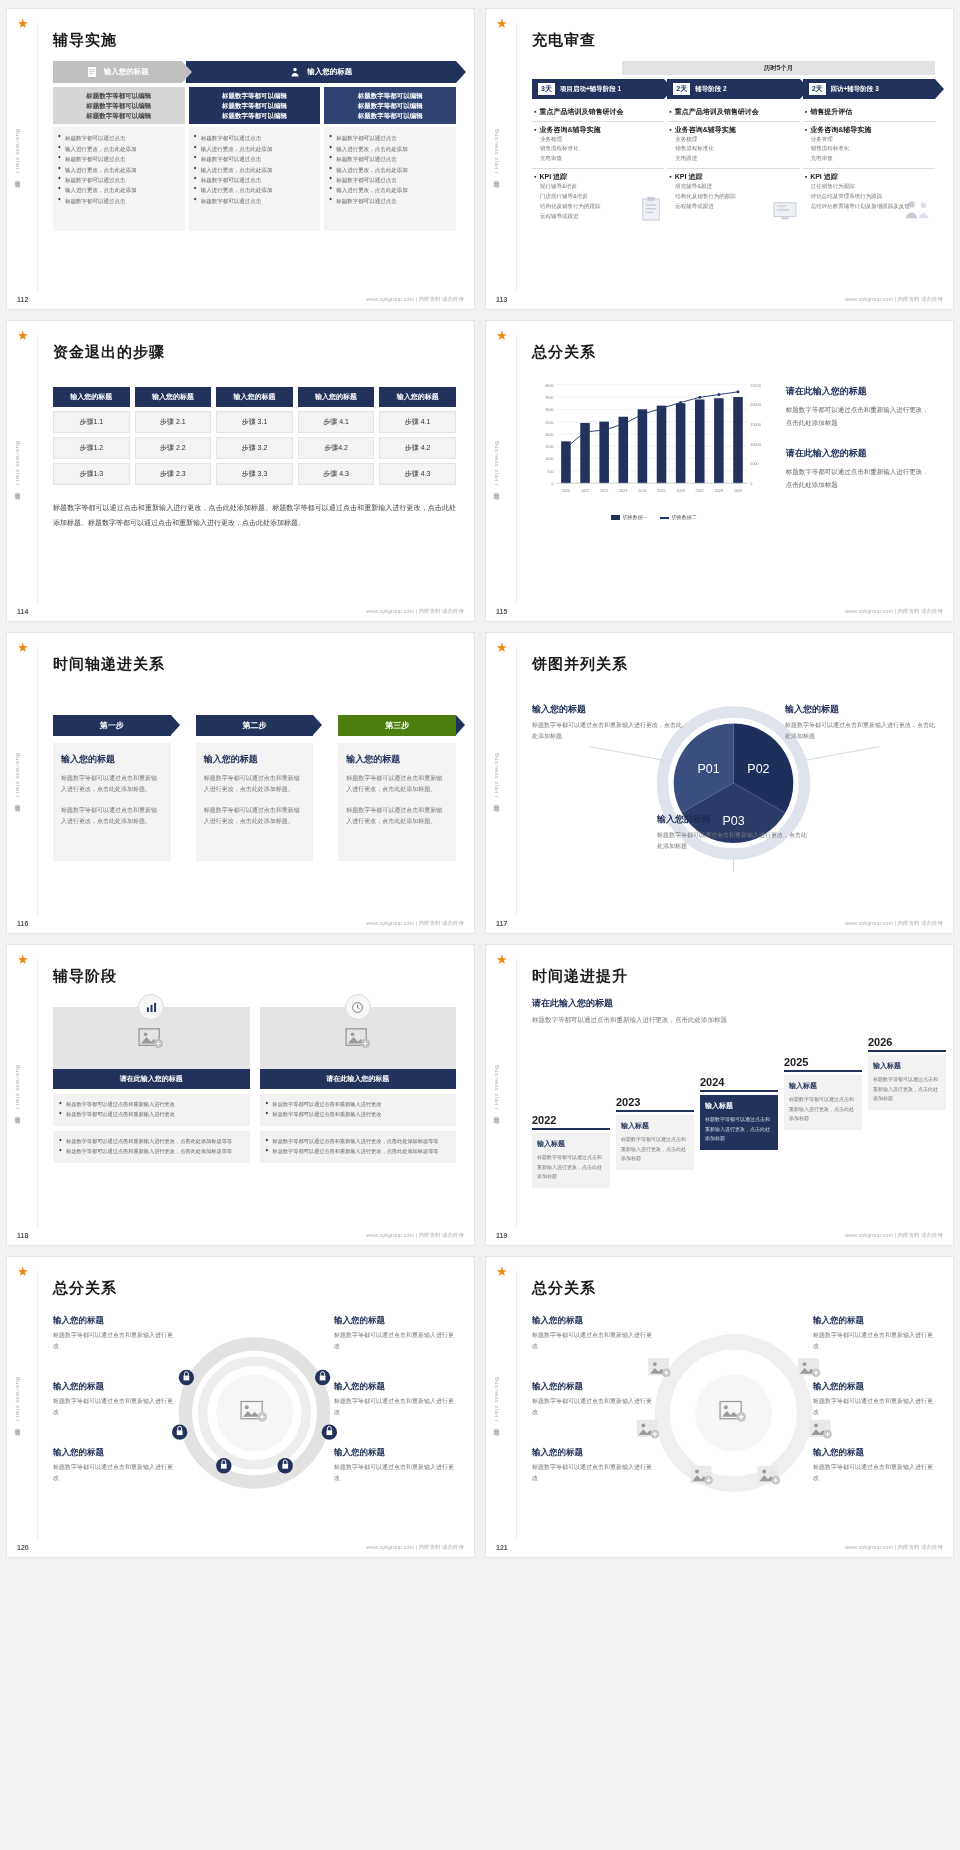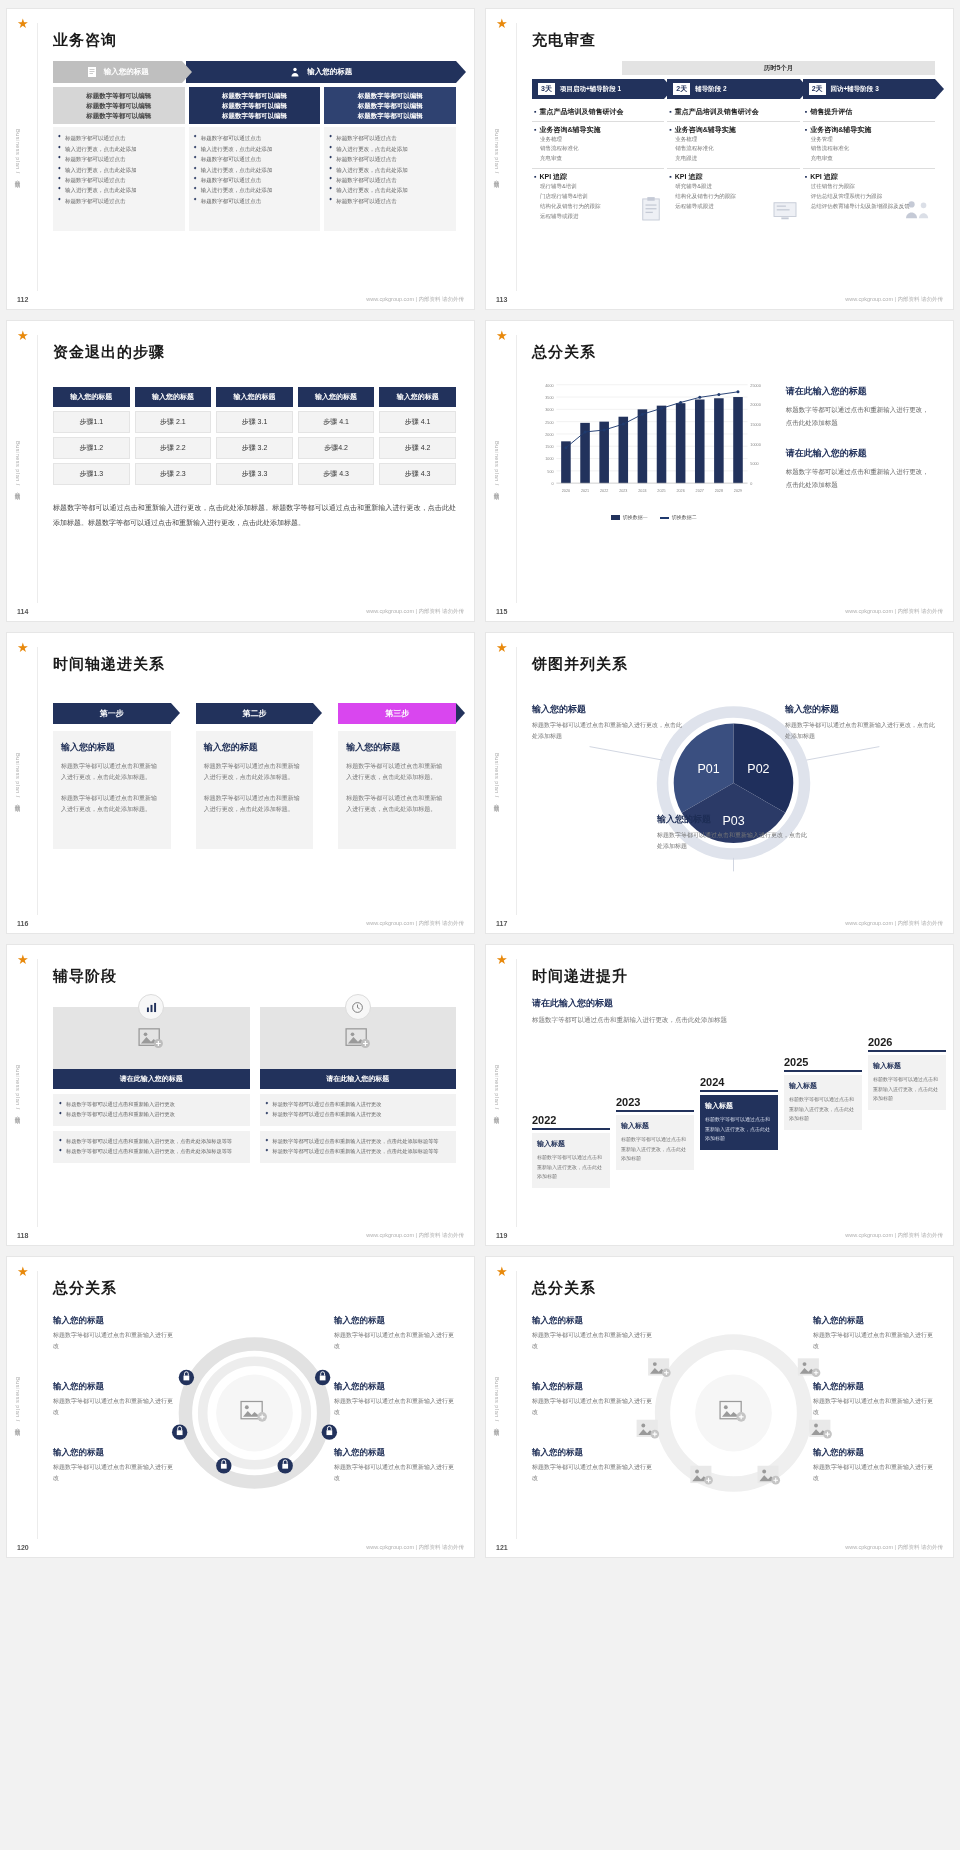--- a/index.html
+++ b/index.html
@@ -143,21 +143,21 @@
   .s115-wrap { display: flex; gap: 10px; }
   .s115-chart { width: 62%; }
   .s115-txt { width: 38%; padding-top: 12px; }
   .s115-t { font-size: 9px; font-weight: bold; color: #22325c; margin-bottom: 5px; }
   .s115-d { font-size: 6.5px; color: #666; line-height: 2; margin-bottom: 18px; }
   .legend { display: flex; gap: 12px; justify-content: center; font-size: 5px; color: #555; margin-top: 2px; }
   .legend i { display: inline-block; width: 9px; height: 5px; background: #22325c; margin-right: 3px; vertical-align: middle; }
   .legend i.l2 { height: 2px; background: #1f3a6e; }
 
   
-  .s116-row { display: flex; gap: 25px; margin-top: 18px; }
+  .s116-row { display: flex; gap: 25px; margin-top: 30px; }
   .s116-col { flex: 1; }
   .s116-head {
     background: #22325c; color: #fff; font-size: 8px; font-weight: bold;
     text-align: center; padding: 5px 2px; position: relative;
   }
   .s116-head:after {
     content: ""; position: absolute; right: -9px; top: 0;
     border-top: 10.5px solid transparent; border-bottom: 10.5px solid transparent;
     border-left: 9px solid #22325c;
   }
@@ -217,21 +217,21 @@
 </style>
 </head>
 <body>
 
 <div class="grid">
 
   <div class="slide">
     <div class="star">★</div>
     <div class="divider"></div>
     <div class="sidebar-vert">Business plan / 商业计划书</div>
-    <div class="slide-title">业务咨询</div>
+    <div class="slide-title">辅导实施</div>
     <div class="pageno">112</div>
     <div class="footer-right">www.cpkgroup.com | 内部资料 请勿外传</div>
     <div class="body">
       <div class="s112-bars">
         <div class="s112-bar b1">
           <svg width="12" height="12" viewBox="0 0 24 24">
               <rect x="4" y="2" width="16" height="20" fill="#fff"></rect>
               <rect x="7" y="6" width="10" height="1.6" fill="#bfbfbf"></rect>
               <rect x="7" y="10" width="10" height="1.6" fill="#bfbfbf"></rect>
               <rect x="7" y="14" width="7" height="1.6" fill="#bfbfbf"></rect>
@@ -554,21 +554,21 @@
         </div>
         <div class="s116-col">
           <div class="s116-head">第二步</div>
           <div class="s116-body">
             <div class="s116-bt">输入您的标题</div>
             <div class="s116-bp">标题数字等都可以通过点击和重新输入进行更改，点击此处添加标题。</div>
             <div class="s116-bp">标题数字等都可以通过点击和重新输入进行更改，点击此处添加标题。</div>
           </div>
         </div>
         <div class="s116-col">
-          <div class="s116-head" style="background:#d946ef">第三步</div>
+          <div class="s116-head" style="background:#4d7c0f">第三步</div>
           <div class="s116-body">
             <div class="s116-bt">输入您的标题</div>
             <div class="s116-bp">标题数字等都可以通过点击和重新输入进行更改，点击此处添加标题。</div>
             <div class="s116-bp">标题数字等都可以通过点击和重新输入进行更改，点击此处添加标题。</div>
           </div>
         </div>
       </div>
     </div>
   </div>
 

